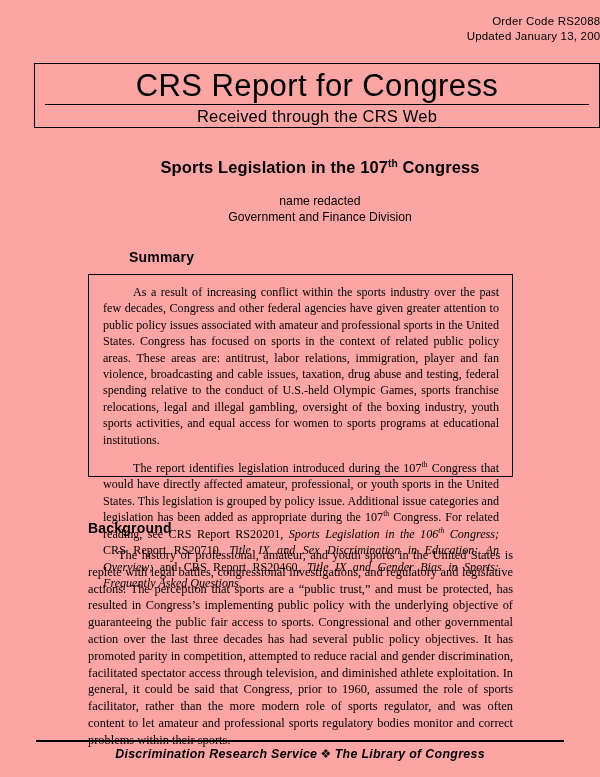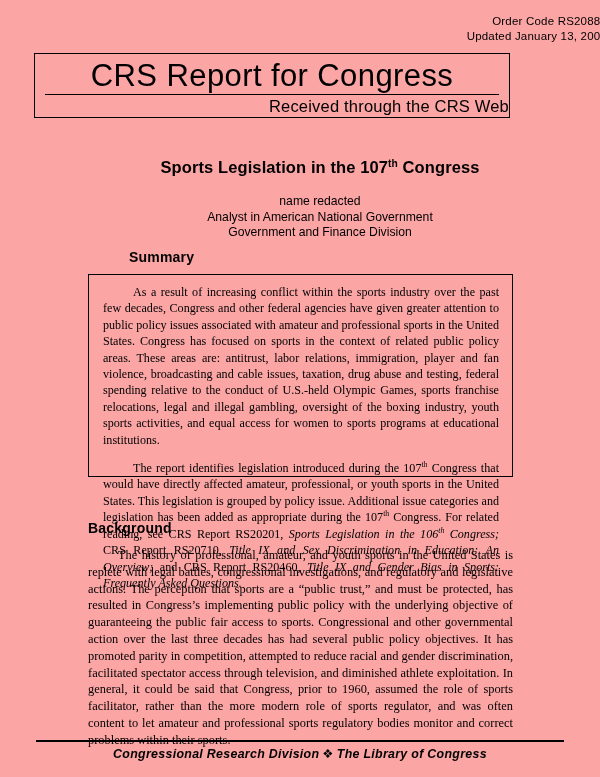--- a/index.html
+++ b/index.html
@@ -28,22 +28,22 @@
     font-size: 11.5px;
     line-height: 14.5px;
     letter-spacing: 0.2px;
     color: #000;
   }
 
   
   .banner {
     position: absolute;
     left: 34px;
-    top: 53px;
-    width: 476px;
+    top: 63px;
+    width: 566px;
     height: 65px;
     border: 1.6px solid #000;
     box-sizing: border-box;
   }
   .banner-title {
     position: absolute;
     left: 0;
     right: 0;
     top: 4px;
     text-align: center;
@@ -59,21 +59,21 @@
     right: 10px;
     top: 40px;
     height: 1.4px;
     background: #000;
   }
   .banner-sub {
     position: absolute;
     left: 0;
     right: 0;
     top: 42px;
-    text-align: right;
+    text-align: center;
     font-family: "Liberation Sans", sans-serif;
     font-size: 16.5px;
     line-height: 21px;
     letter-spacing: 0.2px;
   }
 
   
   .report-title {
     position: absolute;
     left: 60px;
@@ -208,37 +208,36 @@
     <div class="banner-rule"></div>
     <div class="banner-sub">Received through the CRS Web</div>
   </div>
 
   <div class="report-title">
     <span>Sports Legislation in the 107</span><sup>th</sup><span> Congress</span>
   </div>
 
   <div class="byline">
     <div>name redacted</div>
-    <div>Analyst in American National Government</div>
     <div>Government and Finance Division</div>
   </div>
 
   <div class="section-heading heading-summary">Summary</div>
 
   <div class="summary-box">
     <div class="summary-inner">
       <p>As a result of increasing conflict within the sports industry over the past few decades, Congress and other federal agencies have given greater attention to public policy issues associated with amateur and professional sports in the United States. Congress has focused on sports in the context of related public policy areas.  These areas are: antitrust, labor relations, immigration, player and fan violence, broadcasting and cable issues, taxation, drug abuse and testing, federal spending relative to the conduct of U.S.-held Olympic Games, sports franchise relocations, legal and illegal gambling, oversight of the boxing industry, youth sports activities, and equal access for women to sports programs at educational institutions.</p>
       <p><span>The report identifies legislation introduced during the 107</span><sup>th</sup><span> Congress that would have directly affected amateur, professional, or youth sports in the United States.  This legislation is grouped by policy issue.  Additional issue categories and legislation has been added as appropriate during the 107</span><sup>th</sup><span> Congress.  For related reading, see CRS Report RS20201, </span><i><span>Sports Legislation in the 106</span><sup>th</sup><span> Congress;</span></i><span>  CRS Report RS20710, </span><i>Title IX and Sex Discrimination in Education: An Overview;</i><span> and CRS Report RS20460, </span><i>Title IX and Gender Bias in Sports: Frequently Asked Questions.</i></p>
     </div>
   </div>
 
   <div class="section-heading heading-background">Background</div>
 
   <div class="body-area">
     <p>The history of professional, amateur, and youth sports in the United States is replete with legal battles, congressional investigations, and regulatory and legislative actions. The perception that sports are a “public trust,” and must be protected, has resulted in Congress’s implementing public policy with the underlying objective of guaranteeing the public fair access to sports.  Congressional and other governmental action over the last three decades has had several public policy objectives.  It has promoted parity in competition, attempted to reduce racial and gender discrimination, facilitated spectator access through television, and diminished athlete exploitation.  In general, it could be said that Congress, prior to 1960, assumed the role of sports facilitator, rather than the more modern role of sports regulator, and was often content to let amateur and professional sports regulatory bodies monitor and correct problems within their sports.</p>
   </div>
 
   <div class="footer-rule"></div>
   <div class="footer-text">
-    <span>Congressional Research Division</span><span class="diamond">❖</span><span>The Library of Congress</span>
+    <span>Discrimination Research Service</span><span class="diamond">❖</span><span>The Library of Congress</span>
   </div>
 
 </div>
 
 </body></html>

